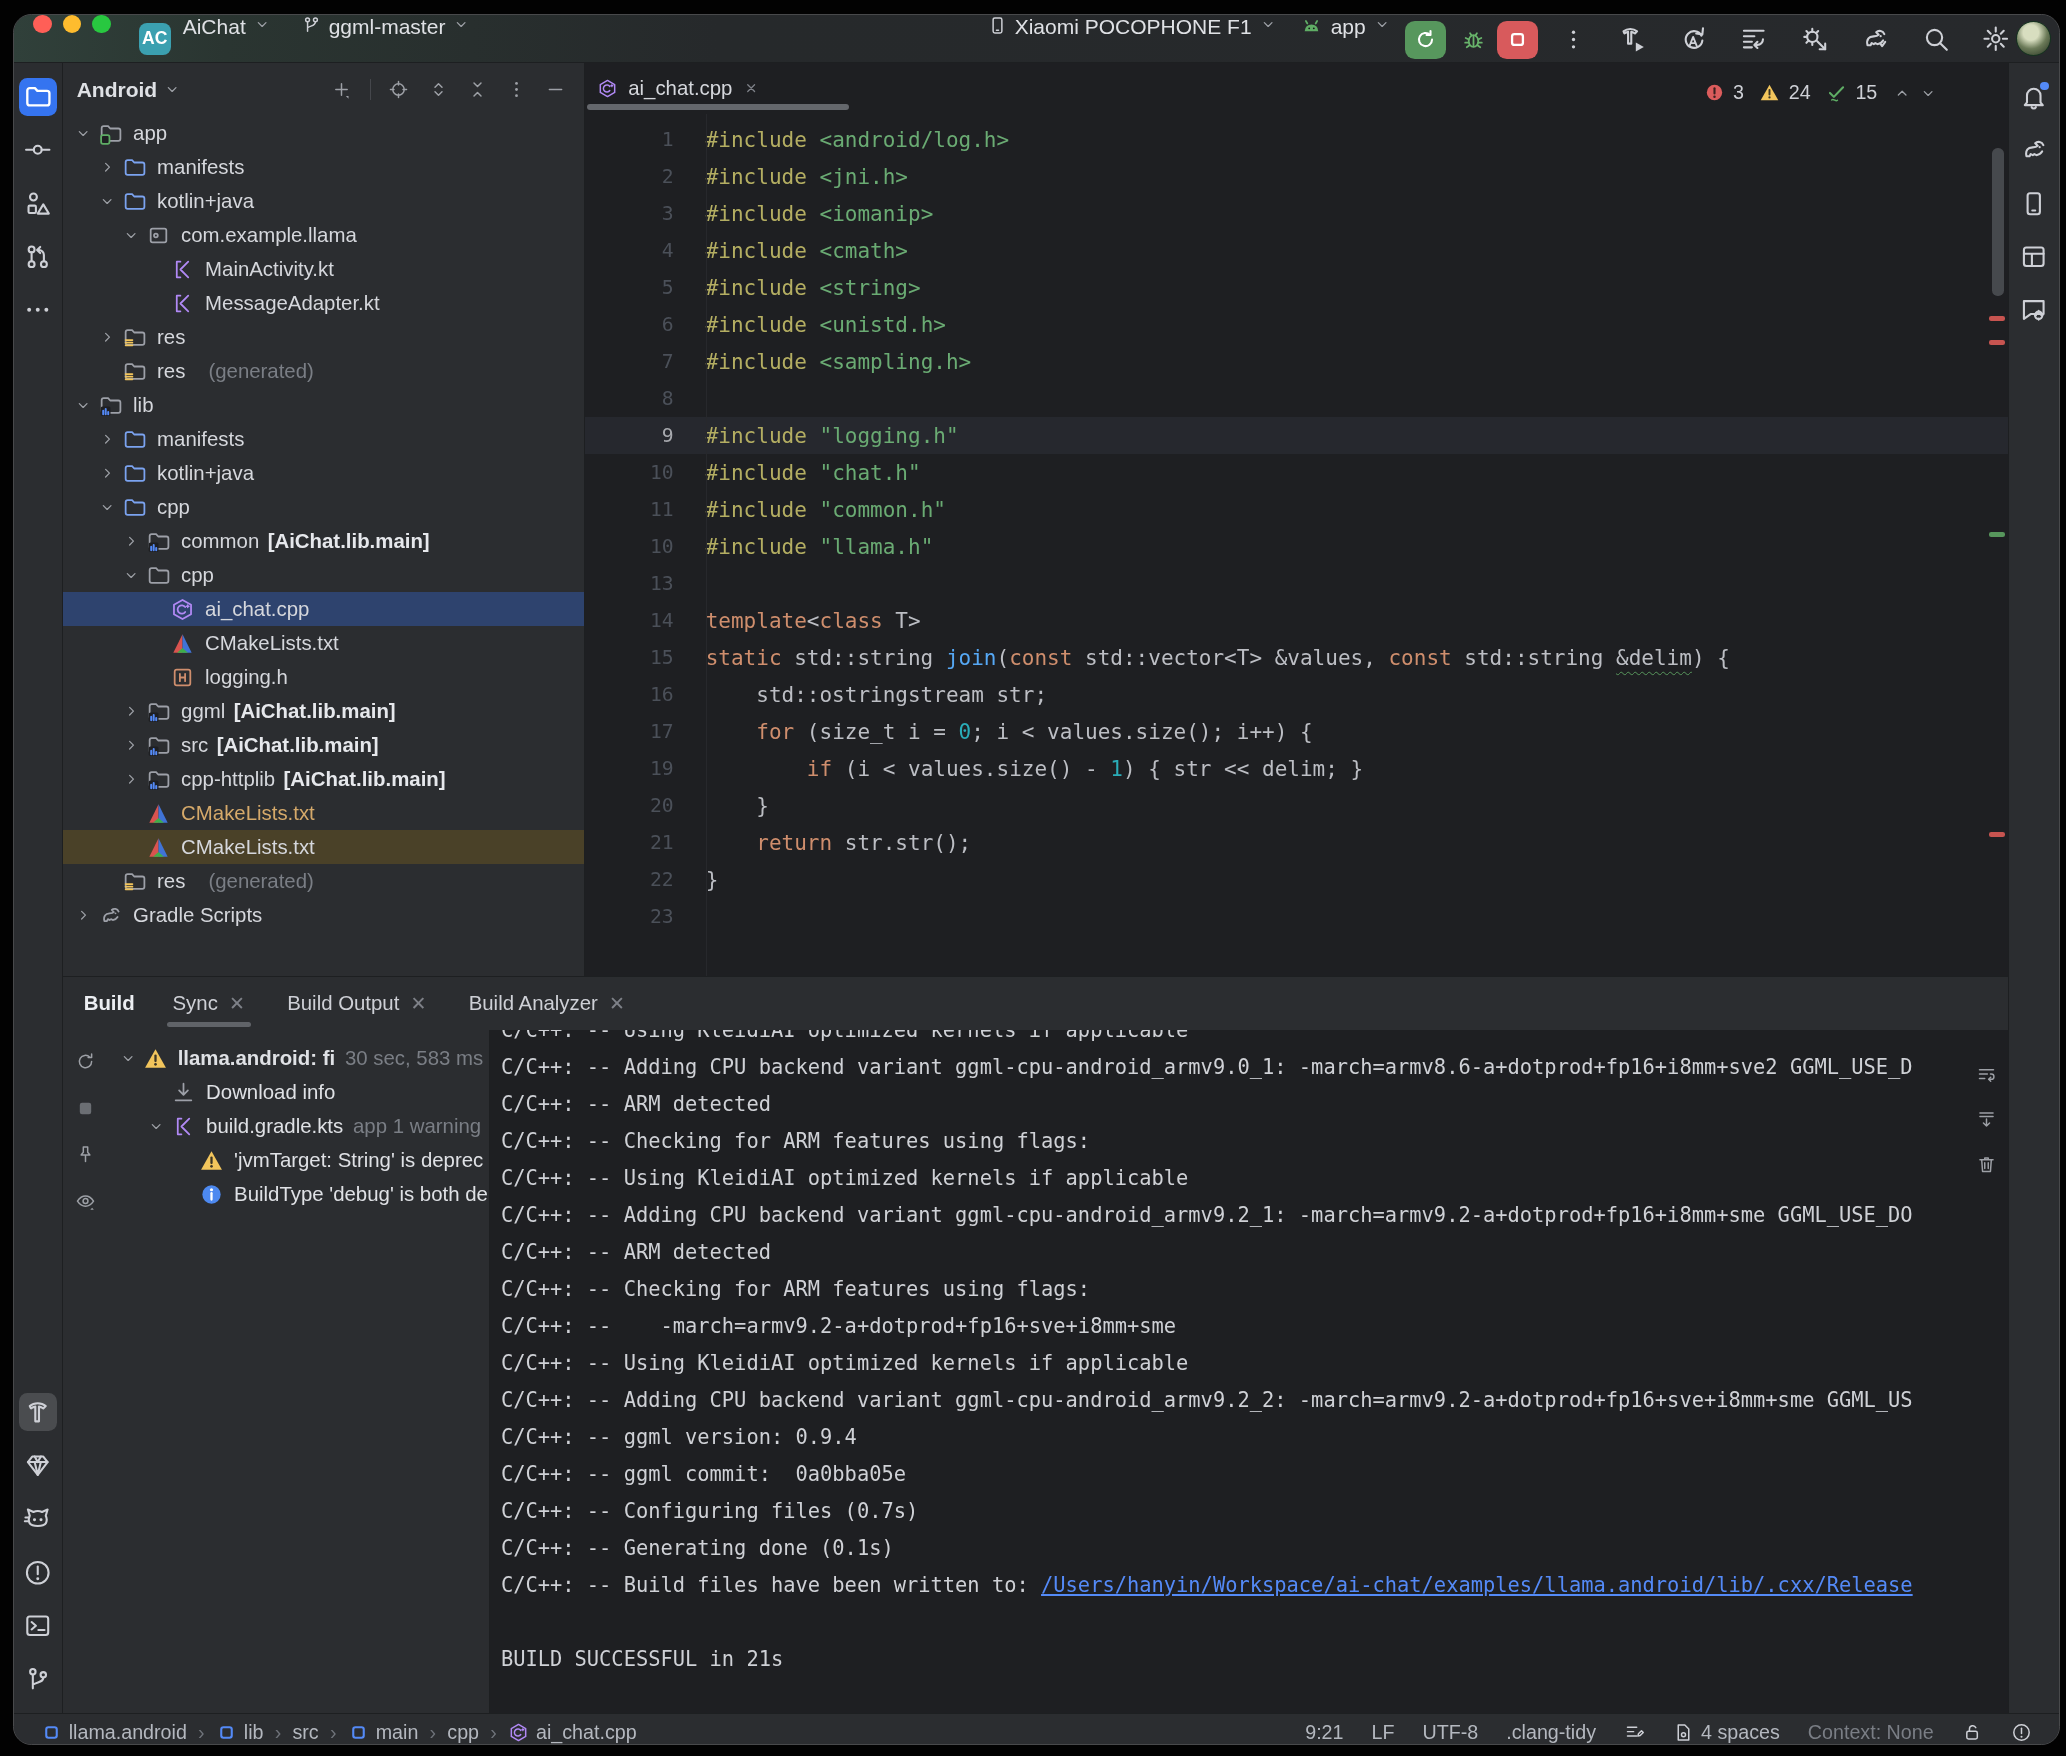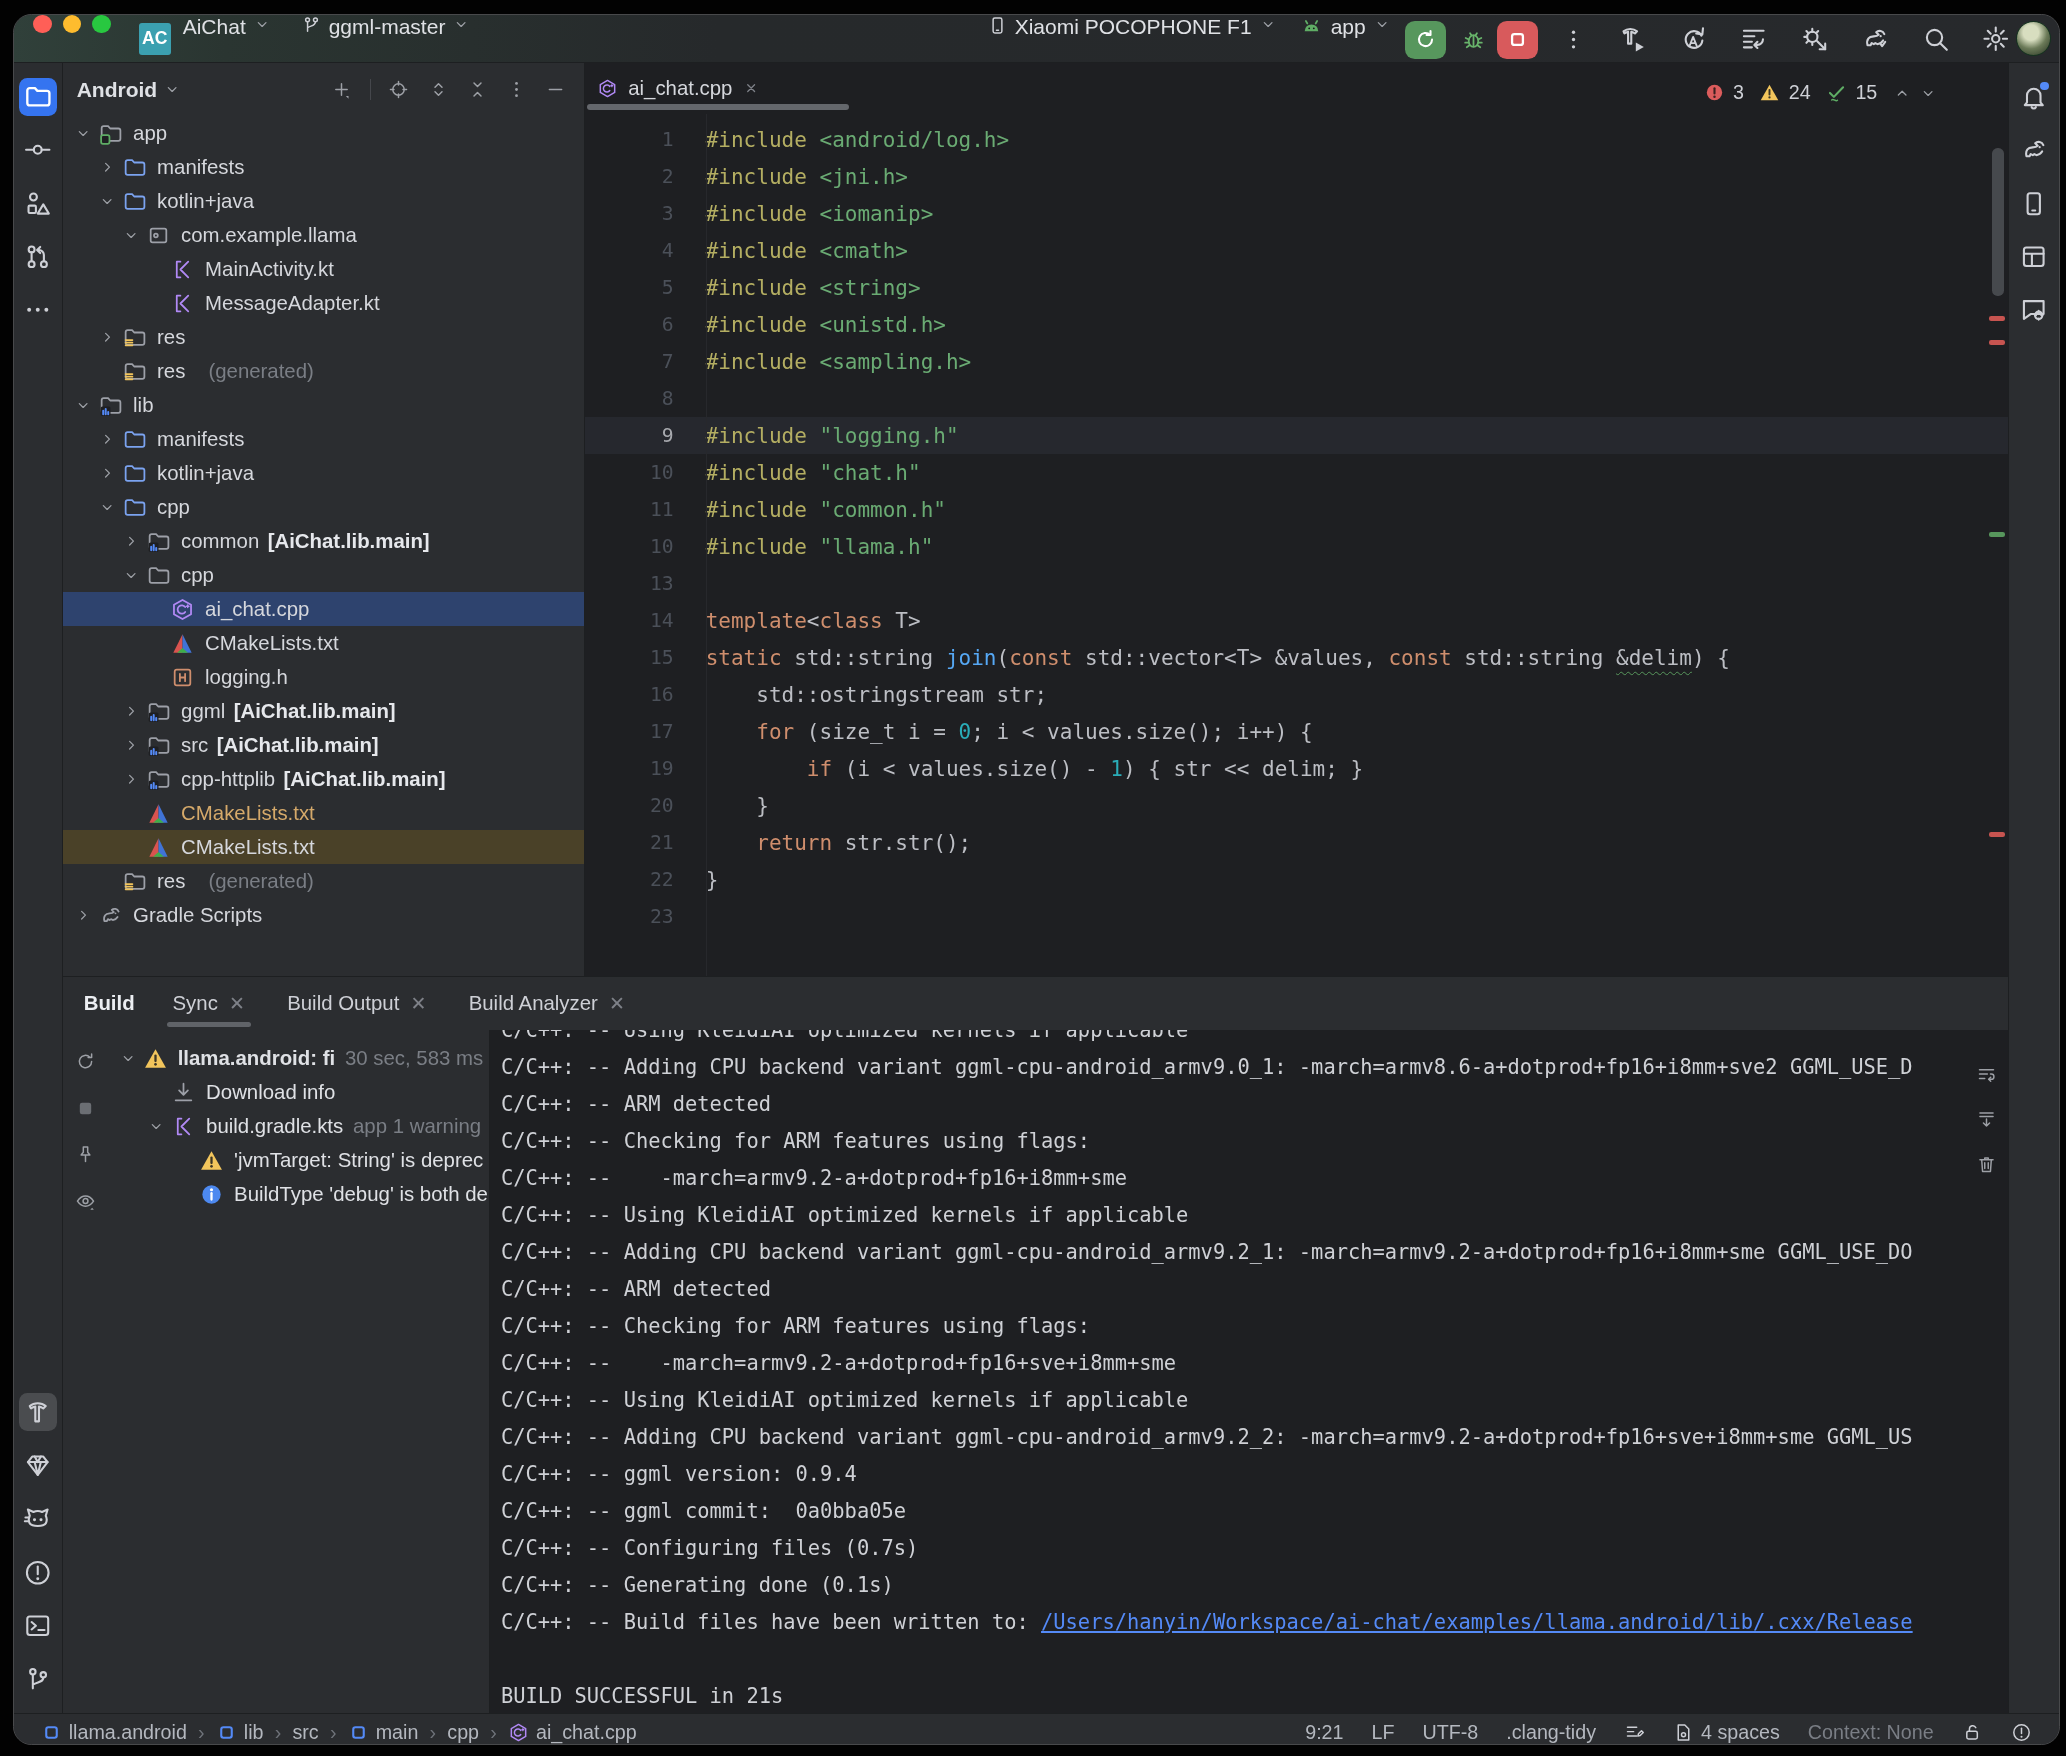--- a/index.html
+++ b/index.html
@@ -5,21 +5,21 @@
   *{box-sizing:border-box;margin:0;padding:0}
   html,body{background:#000}
   .screen{position:relative;width:2066px;height:1757px;background:#020202;font-family:"Liberation Sans",sans-serif;color:#dfe1e5;overflow:hidden}
   .window{position:absolute;left:12.7px;top:14px;width:2047px;height:1731px;background:#2b2d30;border-radius:18.3px;overflow:hidden;display:flex;flex-direction:column;border:0.7px solid #48494b}
 
   
   .titlebar{position:relative;height:48px;flex:0 0 48px;background:linear-gradient(90deg,#30403a 0px,#2a3531 211px,#26292b 703px,#27292c 100%);border-bottom:1.4px solid #1d1f21}
   .tb-abs{position:absolute;top:0;height:48px;display:flex;align-items:flex-start;gap:7px;font-size:21px;color:#dfe1e5;white-space:nowrap}
   .lights{left:19.7px;gap:11.2px}
   .light{width:18.3px;height:18.3px;border-radius:50%}
-  .proj-badge{position:absolute;left:125px;top:7.7px;width:32px;height:32px;border-radius:3px;background:#3ba0b0;display:flex;align-items:center;justify-content:center;font-weight:700;font-size:17.6px;color:#fff}
+  .proj-badge{position:absolute;left:125px;top:7.7px;width:32px;height:32px;border-radius:8px;background:#3ba0b0;display:flex;align-items:center;justify-content:center;font-weight:700;font-size:17.6px;color:#fff}
   .icn{display:inline-flex;width:25px;height:25px;color:#ced0d6;flex:0 0 auto}
   .icn svg{width:100%;height:100%}
   .icn.sm{width:21px;height:21px}
   .icn.xs{width:18.3px;height:18.3px}
   .icn.lg{width:29.5px;height:29.5px}
   .c-blue{color:#7ba3f0}.c-grey{color:#9da0a8}.c-purple{color:#b189f5}.c-orange{color:#cf8e6d}.c-green{color:#68b36b}.c-dim{color:#9da0a6}
   .run-btn,.stop-btn{position:absolute;top:5.6px;width:41px;height:38px;border-radius:9.8px;display:flex;align-items:center;justify-content:center}
   .run-btn{left:1391px;background:#57975d}
   .stop-btn{left:1483px;background:#d85a5c}
   .bug-btn{position:absolute;left:1440px;top:5.6px;width:39px;height:38px;display:flex;align-items:center;justify-content:center}
@@ -1106,21 +1106,20 @@
                     </span>
                     <span class="">BuildType 'debug' is both de</span>
                   </div>
                 </div>
             </div>
             <div class="bp-log" id="bp-log">
                 <div class="logline">C/C++: -- Using KleidiAI optimized kernels if applicable</div>
                 <div class="logline">C/C++: -- Adding CPU backend variant ggml-cpu-android_armv9.0_1: -march=armv8.6-a+dotprod+fp16+i8mm+sve2 GGML_USE_D</div>
                 <div class="logline">C/C++: -- ARM detected</div>
                 <div class="logline">C/C++: -- Checking for ARM features using flags:</div>
-                <div class="logline">C/C++: --    -march=armv9.2-a+dotprod+fp16+i8mm+sme</div>
                 <div class="logline">C/C++: -- Using KleidiAI optimized kernels if applicable</div>
                 <div class="logline">C/C++: -- Adding CPU backend variant ggml-cpu-android_armv9.2_1: -march=armv9.2-a+dotprod+fp16+i8mm+sme GGML_USE_DO</div>
                 <div class="logline">C/C++: -- ARM detected</div>
                 <div class="logline">C/C++: -- Checking for ARM features using flags:</div>
                 <div class="logline">C/C++: --    -march=armv9.2-a+dotprod+fp16+sve+i8mm+sme</div>
                 <div class="logline">C/C++: -- Using KleidiAI optimized kernels if applicable</div>
                 <div class="logline">C/C++: -- Adding CPU backend variant ggml-cpu-android_armv9.2_2: -march=armv9.2-a+dotprod+fp16+sve+i8mm+sme GGML_US</div>
                 <div class="logline">C/C++: -- ggml version: 0.9.4</div>
                 <div class="logline">C/C++: -- ggml commit:  0a0bba05e</div>
                 <div class="logline">C/C++: -- Configuring files (0.7s)</div>

